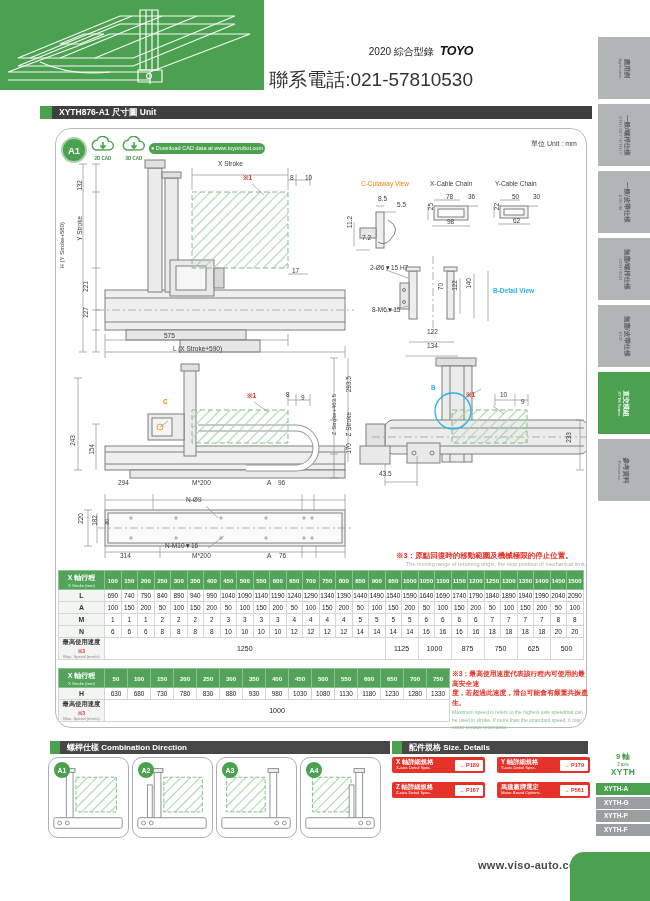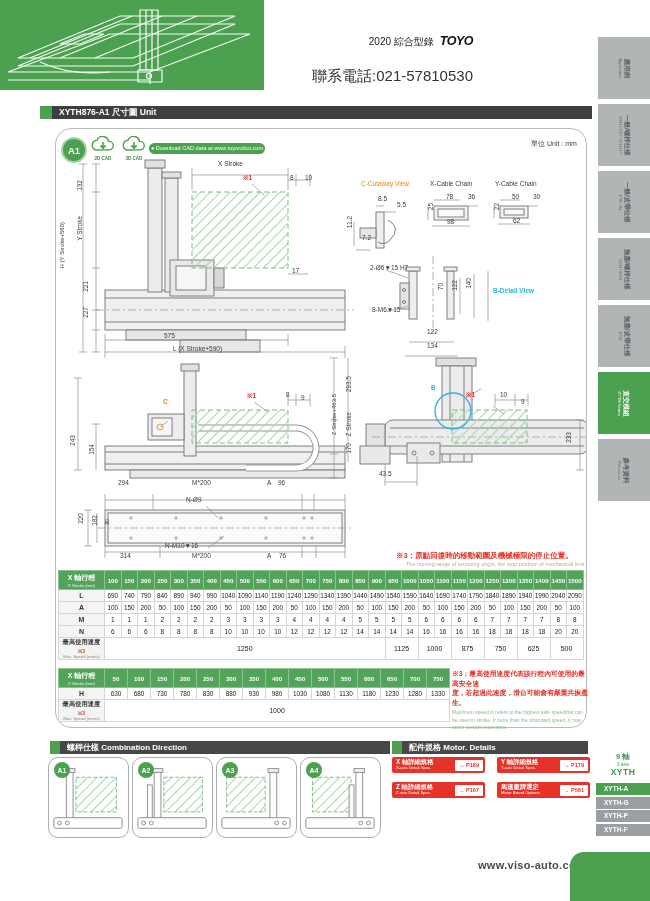--- a/index.html
+++ b/index.html
@@ -11,23 +11,23 @@
   body{width:650px;height:901px;position:relative;overflow:hidden;background:#fff;
        font-family:"Liberation Sans",sans-serif;color:#333}
   .abs{position:absolute}
   .dim{position:absolute;font-size:6.5px;line-height:1;color:#3a3a3a;white-space:nowrap}
   .rot{writing-mode:vertical-rl;transform:rotate(180deg)}
   .red{color:var(--red);font-weight:bold}
   .cyan{color:var(--cyan)}
   .orange{color:var(--orange)}
   
   #banner{left:0;top:0;width:264px;height:90px;background:var(--green)}
-  #catalog-line{position:absolute;right:177px;top:34px;font-size:10px;color:#222;white-space:nowrap}
+  #catalog-line{position:absolute;right:177px;top:44px;font-size:10px;color:#222;white-space:nowrap}
   #brand-logo{font-weight:900;font-style:italic;font-size:12.5px;letter-spacing:-0.5px;margin-left:6px;color:#111}
-  #phone{position:absolute;right:177px;top:67px;font-size:15px;color:#333}
+  #phone{position:absolute;right:177px;top:67px;font-size:19px;color:#333}
   
   #title-accent{left:40px;top:106px;width:12px;height:13px;background:var(--green)}
   #title-bar{left:52px;top:106px;width:540px;height:13px;background:#3f3f3f;color:#fff;
              font-size:8.5px;font-weight:bold;line-height:13px;padding-left:7px}
   
   #panel{left:55px;top:128px;width:532px;height:600px;border:1.5px solid #b8bcb8;border-radius:16px;background:#fff}
   #a1-badge{left:61px;top:137px;width:26px;height:26px;border-radius:50%;background:var(--green);
             border:2px solid #a7d3a9;color:#fff;font-size:9.5px;font-weight:bold;
             display:flex;align-items:center;justify-content:center}
   .cloud{position:absolute;width:30px;text-align:center}
@@ -730,21 +730,21 @@
 
 <div class="abs" id="note3">
   <div class="zh">※3：最高使用速度代表該行程內可使用的最高安全速</div>
   <div class="zh">度，若超過此速度，滑台可能會有嚴重共振產生。</div>
   <div class="en">Maximum speed is refers to the highest safe speedthat can be used in stroke. If more than the strandard speed, it may occur serious resonance.</div>
 </div>
 
 <div class="sec-accent" style="left:50px;top:741px"></div>
 <div class="sec-bar" style="left:60px;top:741px;width:330px">螺桿仕樣 Combination Direction</div>
 <div class="sec-accent" style="left:392px;top:741px"></div>
-<div class="sec-bar" style="left:402px;top:741px;width:186px">配件規格 Motor. Details</div>
+<div class="sec-bar" style="left:402px;top:741px;width:186px">配件規格 Size. Details</div>
 
 <div id="thumbs">
     <div class="thumb" style="left: 48px;"><div class="badge">A1</div><svg width="78" height="78" viewBox="0 0 81 81">
         <rect x="28" y="20" width="42" height="36" fill="url(#hp)" stroke="#7bc07e" stroke-width="1" stroke-dasharray="4,2"></rect>
         <rect x="18" y="14" width="7" height="50" fill="#fff" stroke="#8b9093"></rect>
         <rect x="16" y="11" width="11" height="4" fill="#eee" stroke="#8b9093"></rect>
         <rect x="5" y="62" width="71" height="11" rx="2" fill="#fff" stroke="#8b9093"></rect>
         <circle cx="11" cy="67.5" r="2" fill="none" stroke="#8b9093"></circle>
         <circle cx="19" cy="67.5" r="2" fill="none" stroke="#8b9093"></circle>
       </svg></div>

